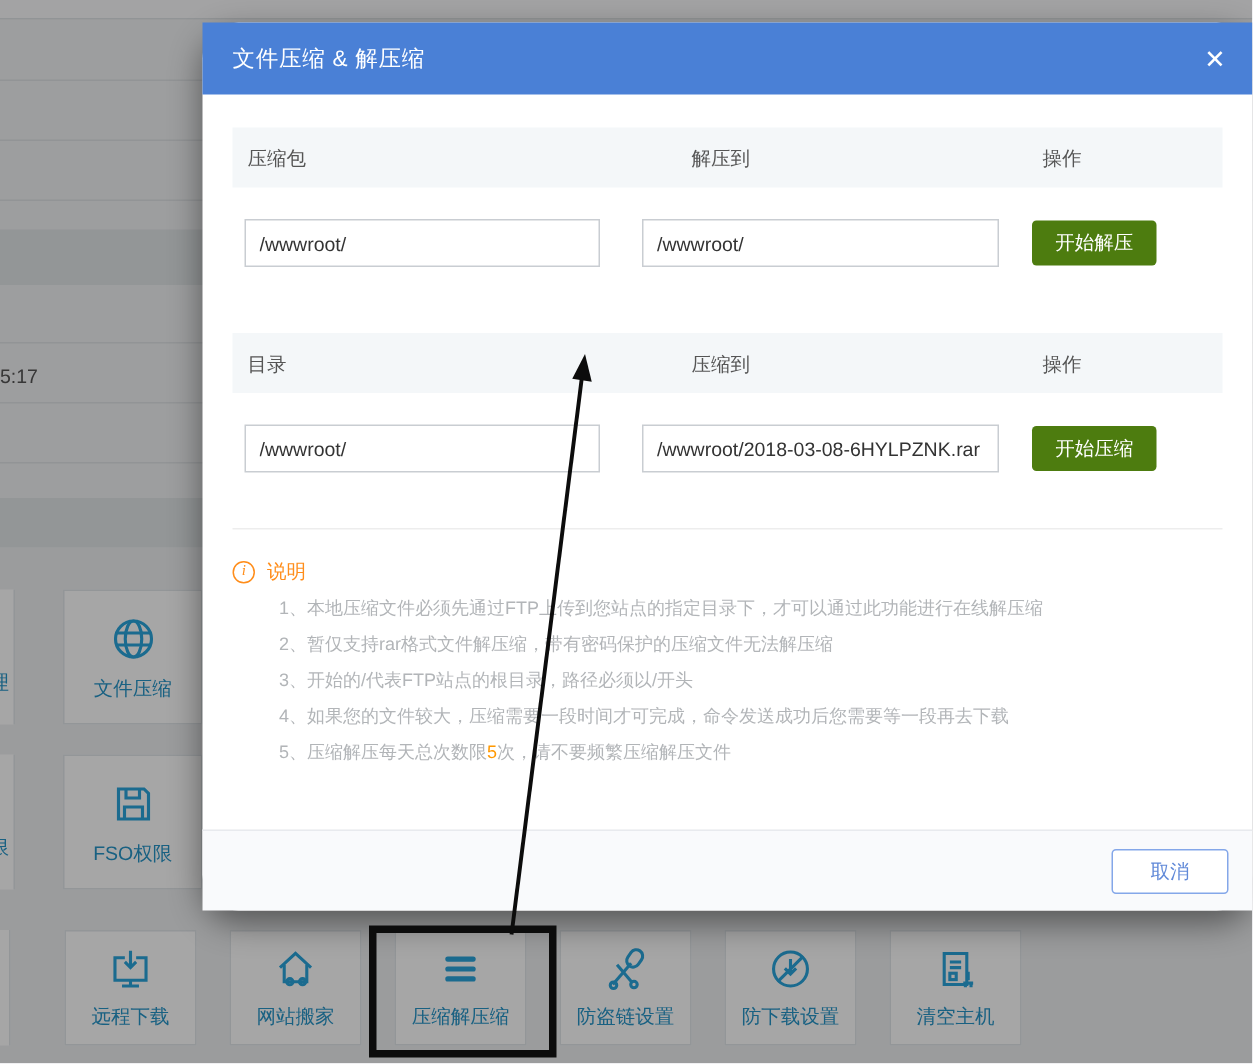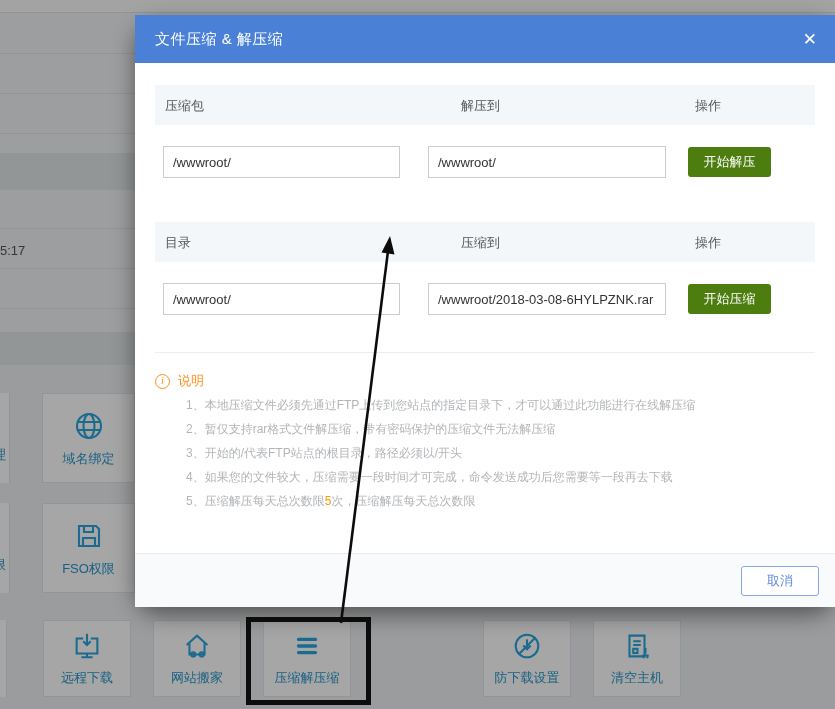--- a/index.html
+++ b/index.html
@@ -94,21 +94,21 @@
     <div class="partial-tile" style="left:0;top:620px;width:7px;height:77px"></div>
 
     <div class="tile" style="left:42px;top:393px;width:93px;height:90px">
       <span>
         <svg width="34" height="34" viewBox="0 0 34 34" fill="none" stroke="#2aa5dc" stroke-width="2.1">
           <circle cx="17" cy="17" r="12"></circle>
             <ellipse cx="17" cy="17" rx="5.5" ry="12"></ellipse>
           <path d="M6 13h22M6 21h22"></path>
         </svg>
       </span>
-      <span class="t-label">域名绑定</span>
+      <span class="t-label">文件压缩</span>
     </div>
     <div class="tile" style="left:43px;top:620px;width:88px;height:77px">
       <span>
         <svg width="32" height="32" viewBox="0 0 34 34" fill="none" stroke="#2aa5dc" stroke-width="2.2">
           <path d="M13 9H6v16h22V9h-7"></path>
             <path d="M17 4v12"></path>
             <path d="M13 12l4 4 4-4"></path>
           <path d="M17 25v3M11 29h12"></path>
         </svg>
       </span>
@@ -136,20 +136,32 @@
       </span>
       <span class="t-label">网站搬家</span>
     </div>
     <div class="tile" style="left:263px;top:620px;width:88px;height:77px">
       <span>
         <svg width="32" height="32" viewBox="0 0 34 34" fill="none" stroke="#2aa5dc" stroke-width="3.6" stroke-linecap="round">
           <path d="M8 10h18M8 17h18M8 24h18"></path>
         </svg>
       </span>
       <span class="t-label">压缩解压缩</span>
+    </div>
+    <div class="tile" style="left:373px;top:620px;width:88px;height:77px">
+      <span>
+        <svg width="32" height="32" viewBox="0 0 34 34" fill="none" stroke="#2aa5dc" stroke-width="2.2">
+          <rect x="19" y="3" width="9" height="13" rx="4.5" transform="rotate(35 23.5 9.5)"></rect>
+          <path d="M8 28L21 13"></path>
+            <path d="M11 14l11 13"></path>
+          <circle cx="8.5" cy="28.5" r="2.3"></circle>
+            <circle cx="23" cy="28" r="2.3"></circle>
+        </svg>
+      </span>
+      <span class="t-label">防盗链设置</span>
     </div>
     <div class="tile" style="left:483px;top:620px;width:88px;height:77px">
       <span>
         <svg width="32" height="32" viewBox="0 0 34 34" fill="none" stroke="#2aa5dc" stroke-width="2.2">
           <circle cx="17" cy="17" r="12"></circle>
             <path d="M17 10v10"></path>
             <path d="M13 16.5l4 4 4-4"></path>
           <path d="M26 8L8 26"></path>
         </svg>
       </span>
@@ -202,21 +214,21 @@
 
     <div class="notes">
       <div class="notes-title-line">
         <span class="info-icon">i</span>
         <span class="notes-title">说明</span>
       </div>
       <div class="note-item">1、本地压缩文件必须先通过FTP上传到您站点的指定目录下，才可以通过此功能进行在线解压缩</div>
       <div class="note-item">2、暂仅支持rar格式文件解压缩，带有密码保护的压缩文件无法解压缩</div>
       <div class="note-item">3、开始的/代表FTP站点的根目录，路径必须以/开头</div>
       <div class="note-item">4、如果您的文件较大，压缩需要一段时间才可完成，命令发送成功后您需要等一段再去下载</div>
-      <div class="note-item"><span>5、压缩解压每天总次数限</span><span class="hl-orange">5</span><span>次，压缩解压每天总次数限</span></div>
+      <div class="note-item"><span>5、压缩解压每天总次数限</span><span class="hl-orange">5</span><span>次，请不要频繁压缩解压文件</span></div>
     </div>
 
     <div class="modal-footer">
       <button class="btn-cancel">取消</button>
     </div>
   </div>
 
   <div class="hl-rect"></div>
   <svg class="arrow-svg">
     <line x1="341" y1="623" x2="388" y2="251" stroke="#0c0c0c" stroke-width="2.6"></line>

